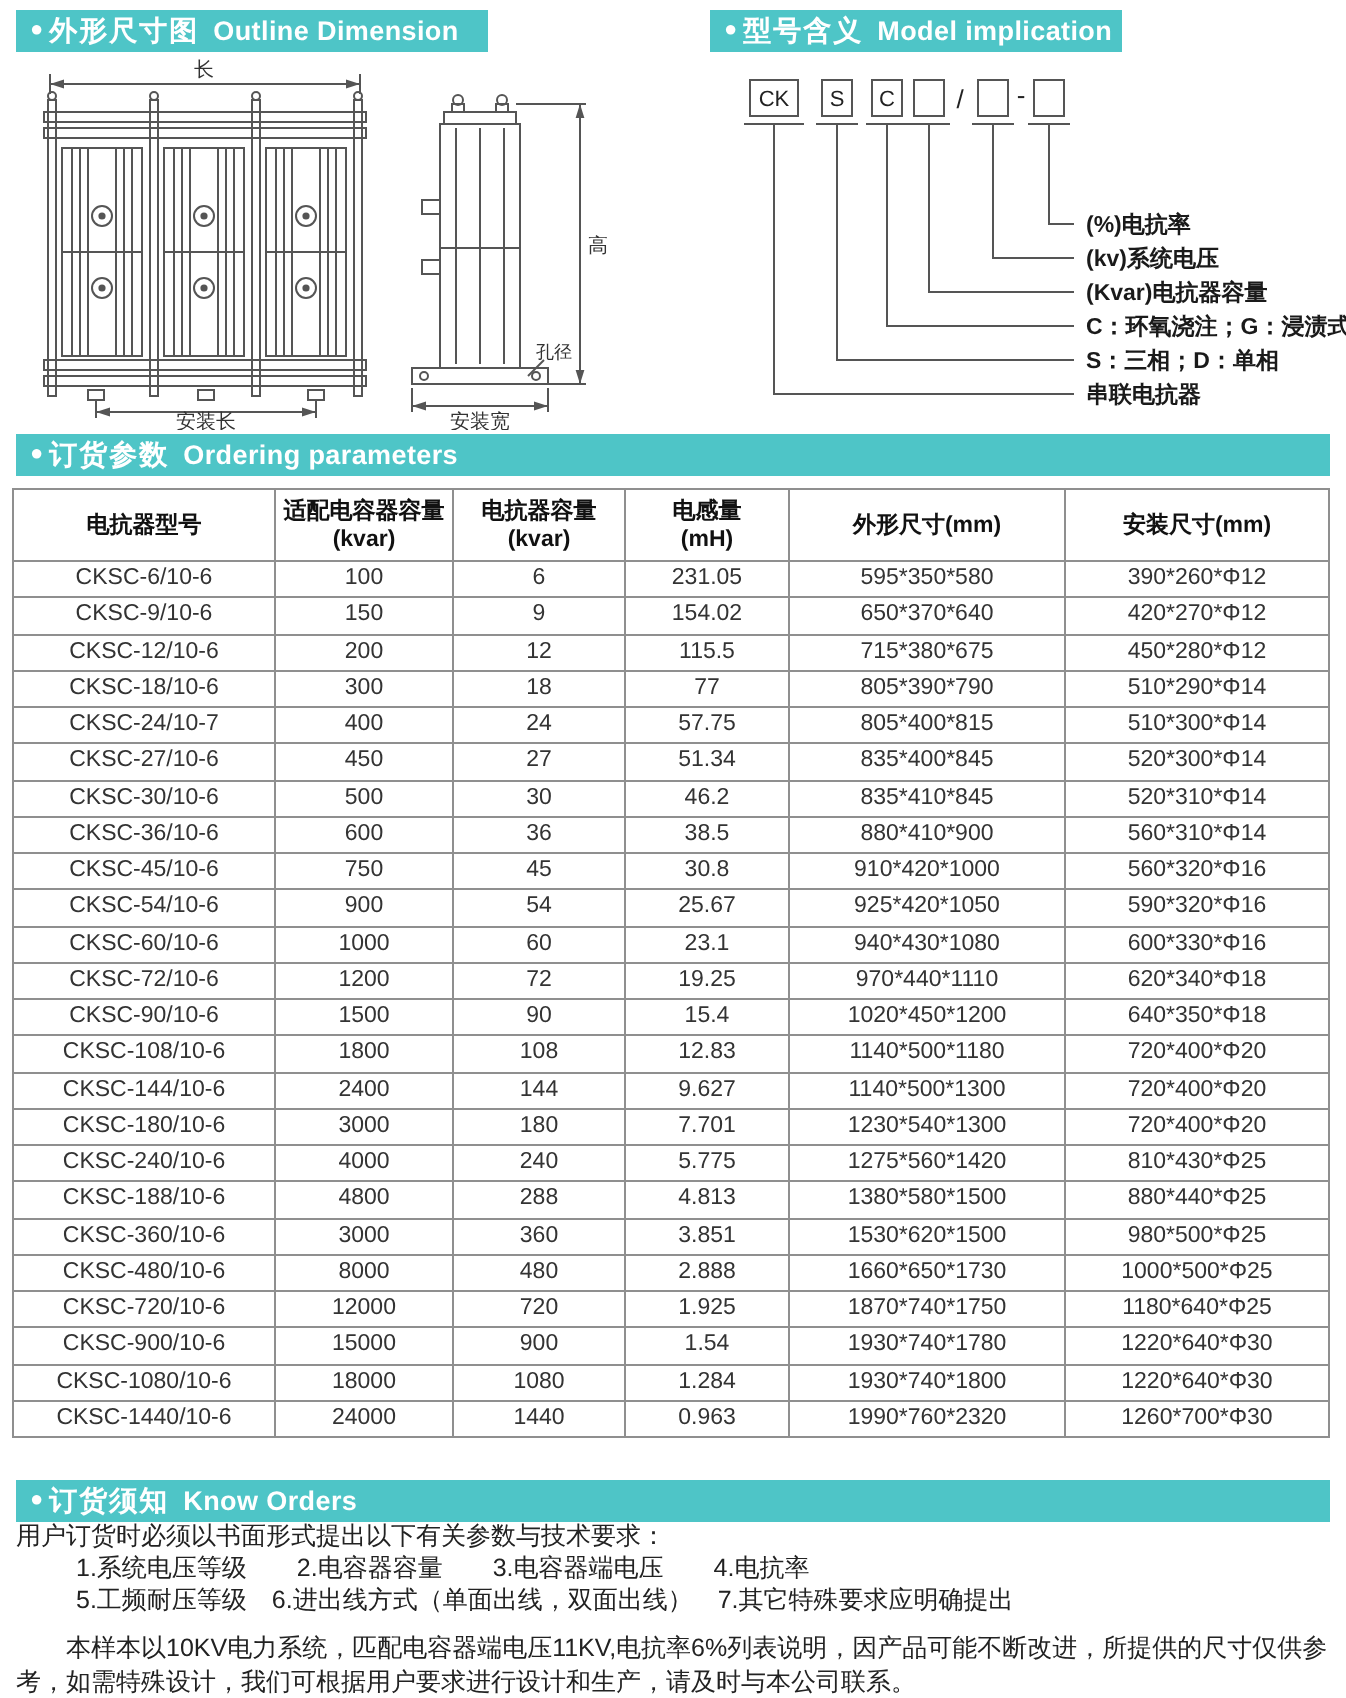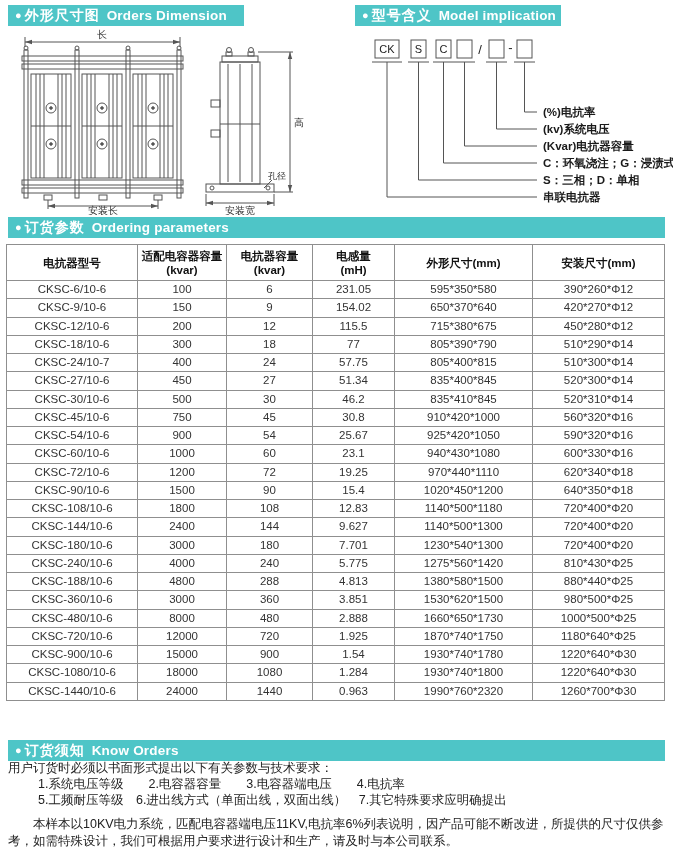--- a/index.html
+++ b/index.html
@@ -29,21 +29,21 @@
   #notes-block .para{text-indent:2em;line-height:17px;margin-top:8px;}
 </style>
 </head>
 <body>
 
 <div id="page">
 
   <div class="banner" id="banner-outline">
     <span class="dot">●</span>
     <span class="zh">外形尺寸图</span>
-    <span class="en">Orders Dimension</span>
+    <span class="en">Outline Dimension</span>
   </div>
   <div class="banner" id="banner-model">
     <span class="dot">●</span>
     <span class="zh">型号含义</span>
     <span class="en">Model implication</span>
   </div>
 
   <svg id="outline-svg" width="336" height="187" viewBox="0 0 336 187">
     <g stroke="#555" stroke-width="1" fill="none">
 
@@ -293,20 +293,28 @@
         </tr>
         <tr>
           <td>CKSC-30/10-6</td>
           <td>500</td>
           <td>30</td>
           <td>46.2</td>
           <td>835*410*845</td>
           <td>520*310*Φ14</td>
         </tr>
         <tr>
+          <td>CKSC-36/10-6</td>
+          <td>600</td>
+          <td>36</td>
+          <td>38.5</td>
+          <td>880*410*900</td>
+          <td>560*310*Φ14</td>
+        </tr>
+        <tr>
           <td>CKSC-45/10-6</td>
           <td>750</td>
           <td>45</td>
           <td>30.8</td>
           <td>910*420*1000</td>
           <td>560*320*Φ16</td>
         </tr>
         <tr>
           <td>CKSC-54/10-6</td>
           <td>900</td>

